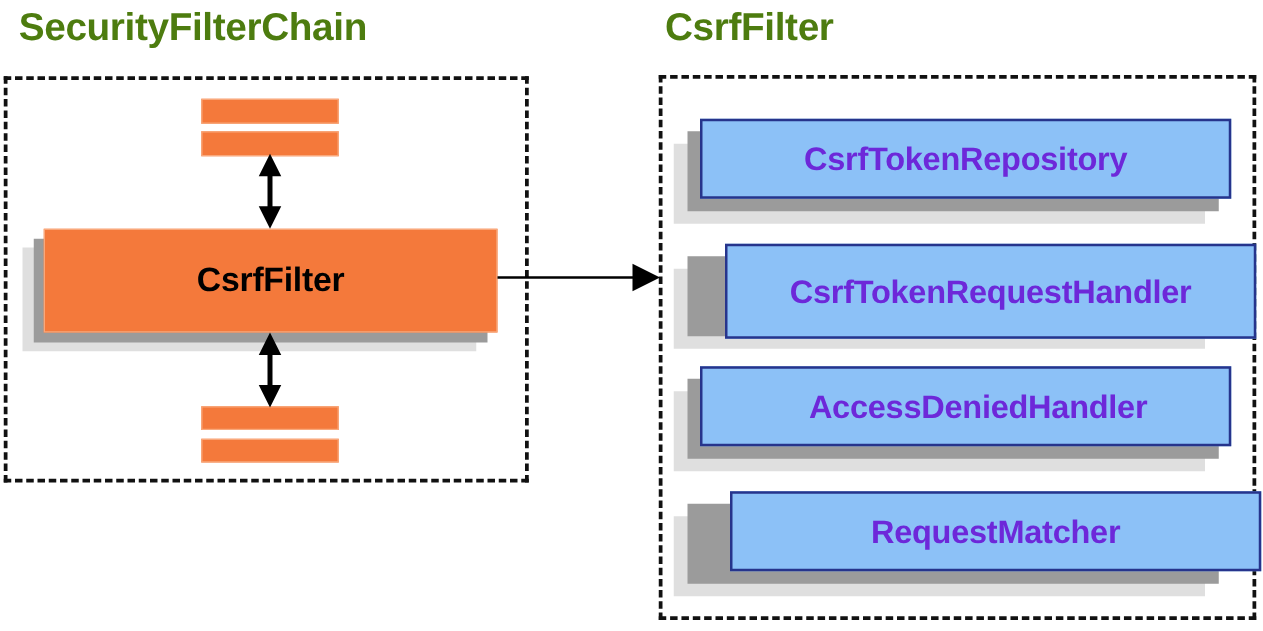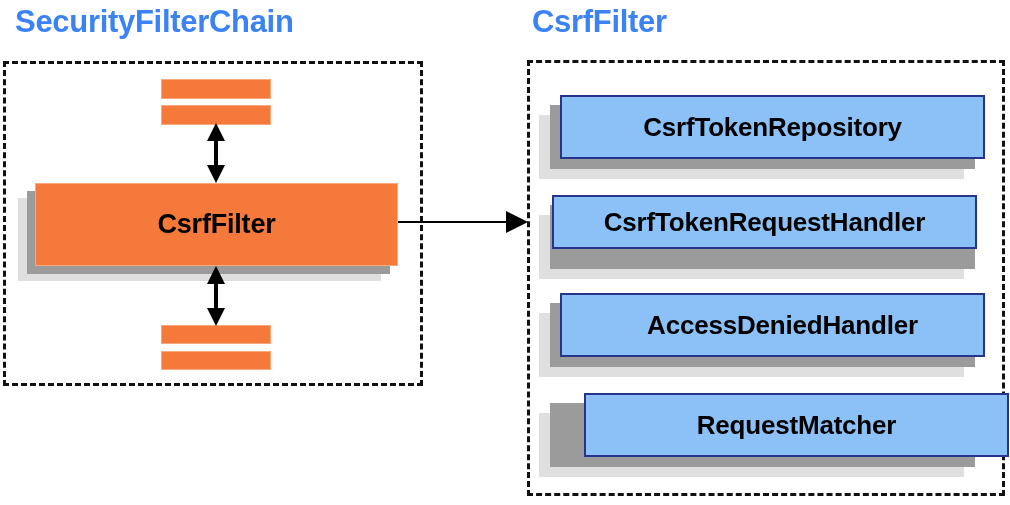--- a/index.html
+++ b/index.html
@@ -17,21 +17,21 @@
     background: #ffffff;
     overflow: hidden;
   }
 
   
   .panel-title {
     position: absolute;
     font-weight: bold;
     font-size: 31px;
     line-height: 31px;
-    color: #3b82f6;
+    color: #4d7c0f;
     white-space: nowrap;
     letter-spacing: -0.3px;
   }
   #title-left  { left: 15px;  top: 6px; }
   #title-right { left: 532px; top: 6px; }
 
   
   .dashed-panel {
     position: absolute;
     border: 3px dashed #111111;
@@ -79,21 +79,21 @@
   .blue-box {
     position: absolute;
     background: #8CC1F7;
     border: 2px solid #26348C;
     box-sizing: border-box;
     display: flex;
     align-items: center;
     justify-content: center;
     font-weight: bold;
     font-size: 26px;
-    color: #000000;
+    color: #6d28d9;
     z-index: 3;
     letter-spacing: -0.2px;
   }
 
   
   .arrow-svg {
     position: absolute;
     overflow: visible;
     z-index: 5;
   }
@@ -137,21 +137,21 @@
   </svg>
 
   <div class="dashed-panel" id="panel-right"></div>
 
   <div class="shadow-light" style="left:539px; top:115px; width:425px; height:64px;"></div>
   <div class="shadow-dark" style="left:550px; top:105px; width:425px; height:64px;"></div>
   <div class="blue-box" style="left:560px; top:95px; width:425px; height:64px;">CsrfTokenRepository</div>
 
   <div class="shadow-light" style="left:539px; top:215px; width:425px; height:64px;"></div>
   <div class="shadow-dark" style="left:550px; top:205px; width:425px; height:64px;"></div>
-  <div class="blue-box" style="left:552px; top:195px; width:425px; height:54px;">CsrfTokenRequestHandler</div>
+  <div class="blue-box" style="left:580px; top:195px; width:425px; height:76px;">CsrfTokenRequestHandler</div>
 
   <div class="shadow-light" style="left:539px; top:313px; width:425px; height:64px;"></div>
   <div class="shadow-dark" style="left:550px; top:303px; width:425px; height:64px;"></div>
   <div class="blue-box" style="left:560px; top:293px; width:425px; height:64px;padding-left:20px;">AccessDeniedHandler</div>
 
   <div class="shadow-light" style="left:539px; top:413px; width:425px; height:64px;"></div>
   <div class="shadow-dark" style="left:550px; top:403px; width:425px; height:64px;"></div>
   <div class="blue-box" style="left:584px; top:393px; width:425px; height:64px;">RequestMatcher</div>
 
 </div>

